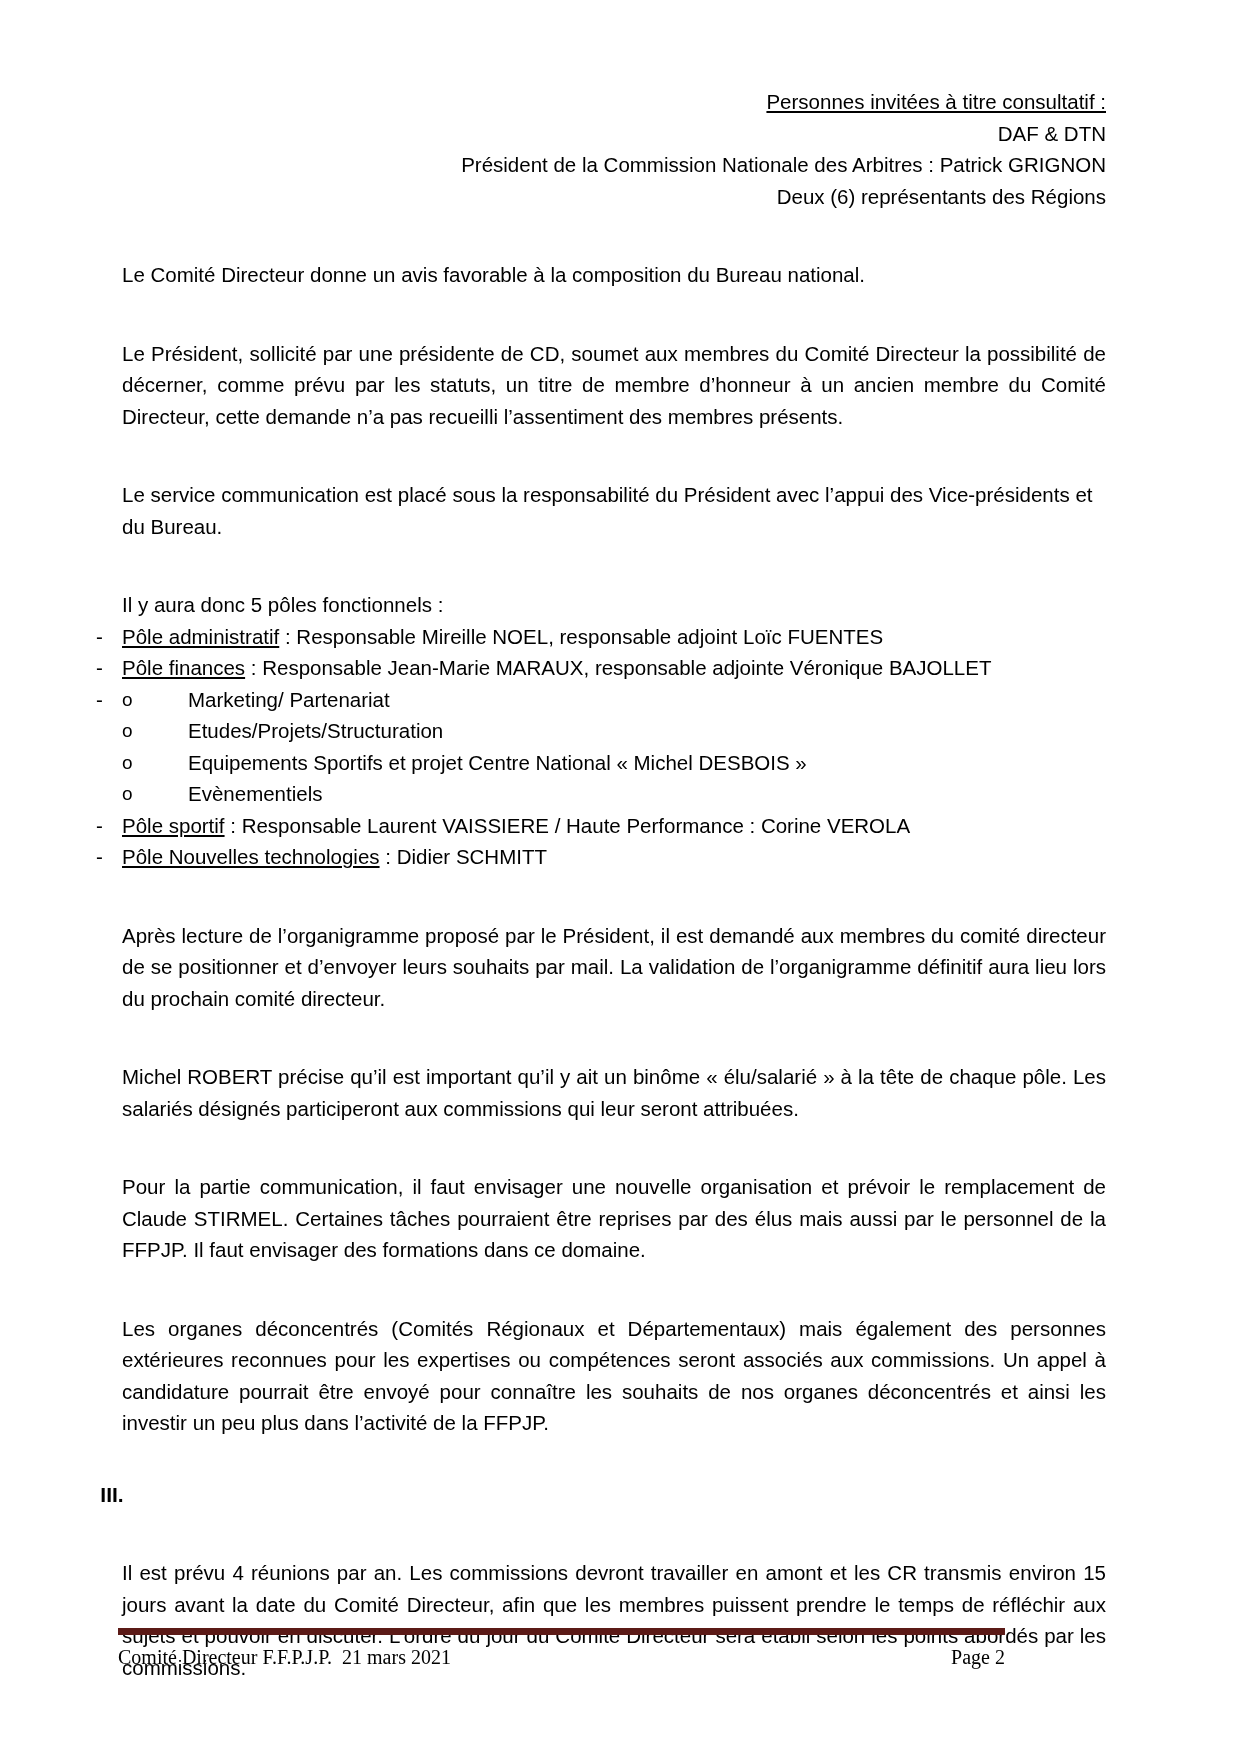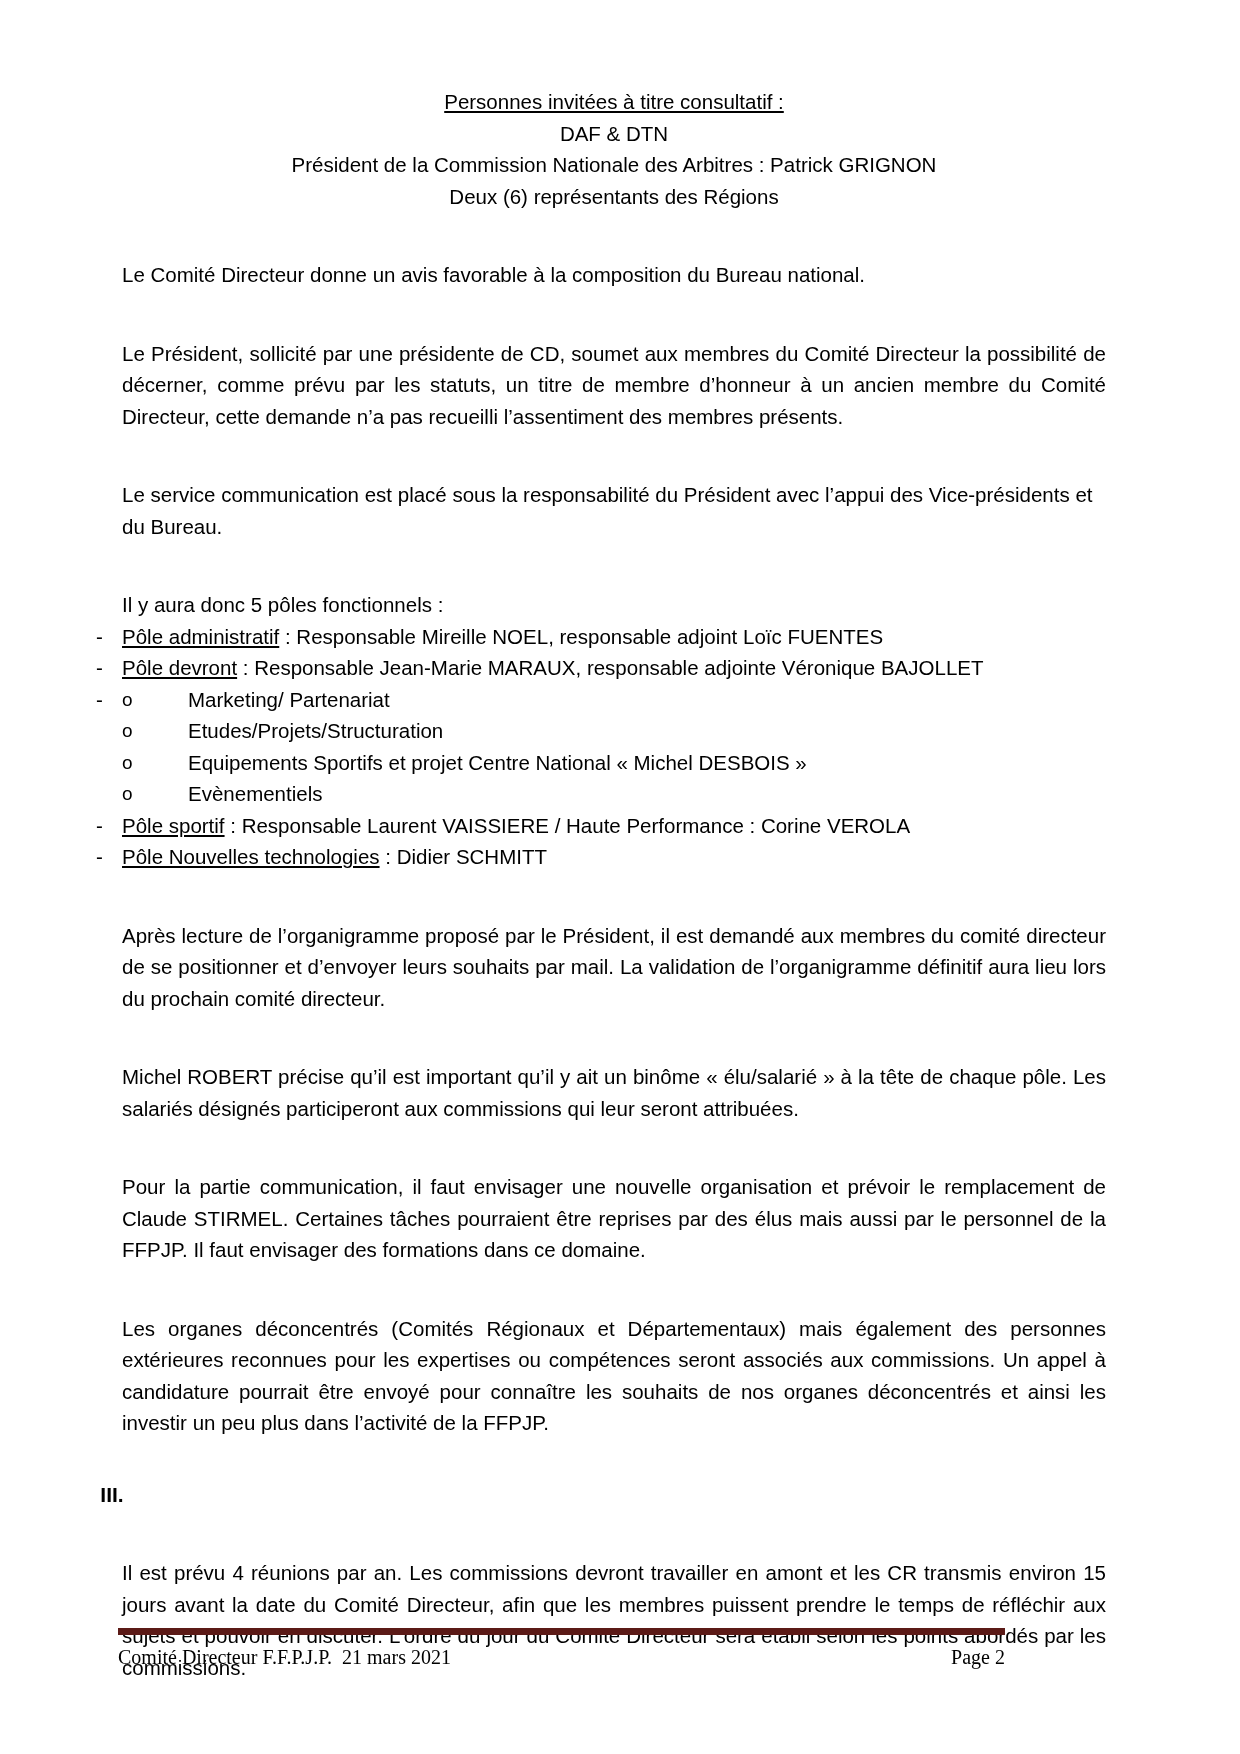--- a/index.html
+++ b/index.html
@@ -39,21 +39,21 @@
     padding-left: 26px;
     box-sizing: border-box;
   }
   .para.left {
     text-align: left;
   }
   .line {
     font-size: 20.5px;
     line-height: 31.5px;
     padding-left: 26px;
-    text-align: center;
+    text-align: right;
     white-space: pre-wrap;
   }
   .u {
     text-decoration: underline;
     text-underline-offset: 2px;
   }
   .spacer-md { height: 31px; }
   .spacer-lg { height: 40px; }
 
   
@@ -168,21 +168,21 @@
 
     <div class="spacer-md"></div>
 
     <p class="para left">Il y aura donc 5 pôles fonctionnels :</p>
 
     <ul class="dash-list">
       <li class="dash-item">
         <span class="dash-marker">-</span><span class="u">Pôle administratif</span><span> : Responsable Mireille NOEL, responsable adjoint Loïc FUENTES</span>
       </li>
       <li class="dash-item">
-        <span class="dash-marker">-</span><span class="u">Pôle devront</span><span> : Responsable Jean-Marie MARAUX, responsable adjointe Véronique BAJOLLET</span>
+        <span class="dash-marker">-</span><span class="u">Pôle finances</span><span> : Responsable Jean-Marie MARAUX, responsable adjointe Véronique BAJOLLET</span>
       </li>
       <li class="dash-item">
         <span class="dash-marker">-</span><span></span>
       </li>
 
       <li class="circle-item">
         <span class="circle-marker">o</span><span>Marketing/ Partenariat</span>
       </li>
       <li class="circle-item">
         <span class="circle-marker">o</span><span>Etudes/Projets/Structuration</span>

